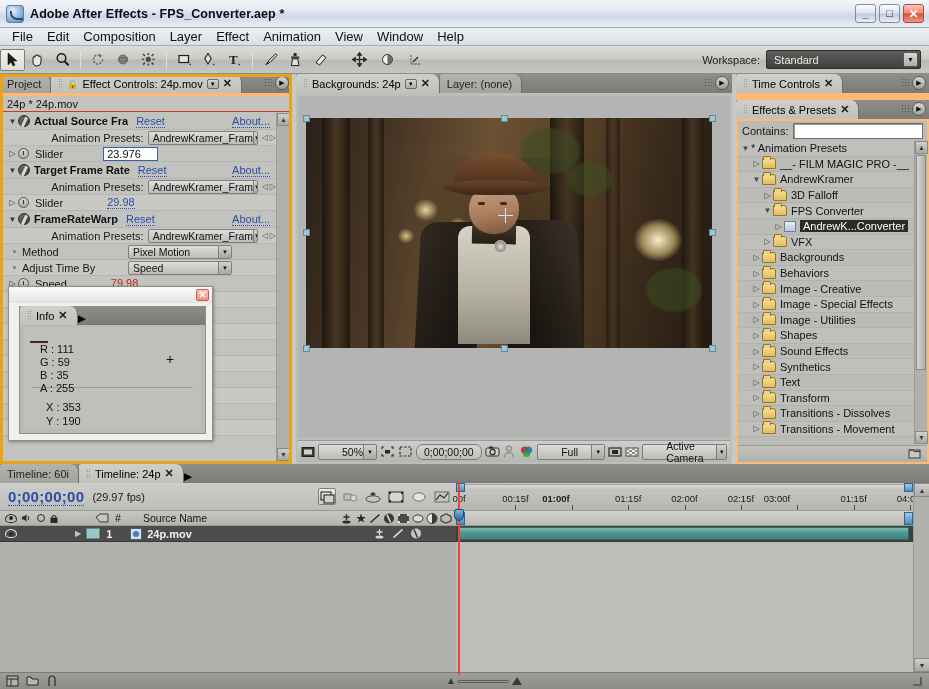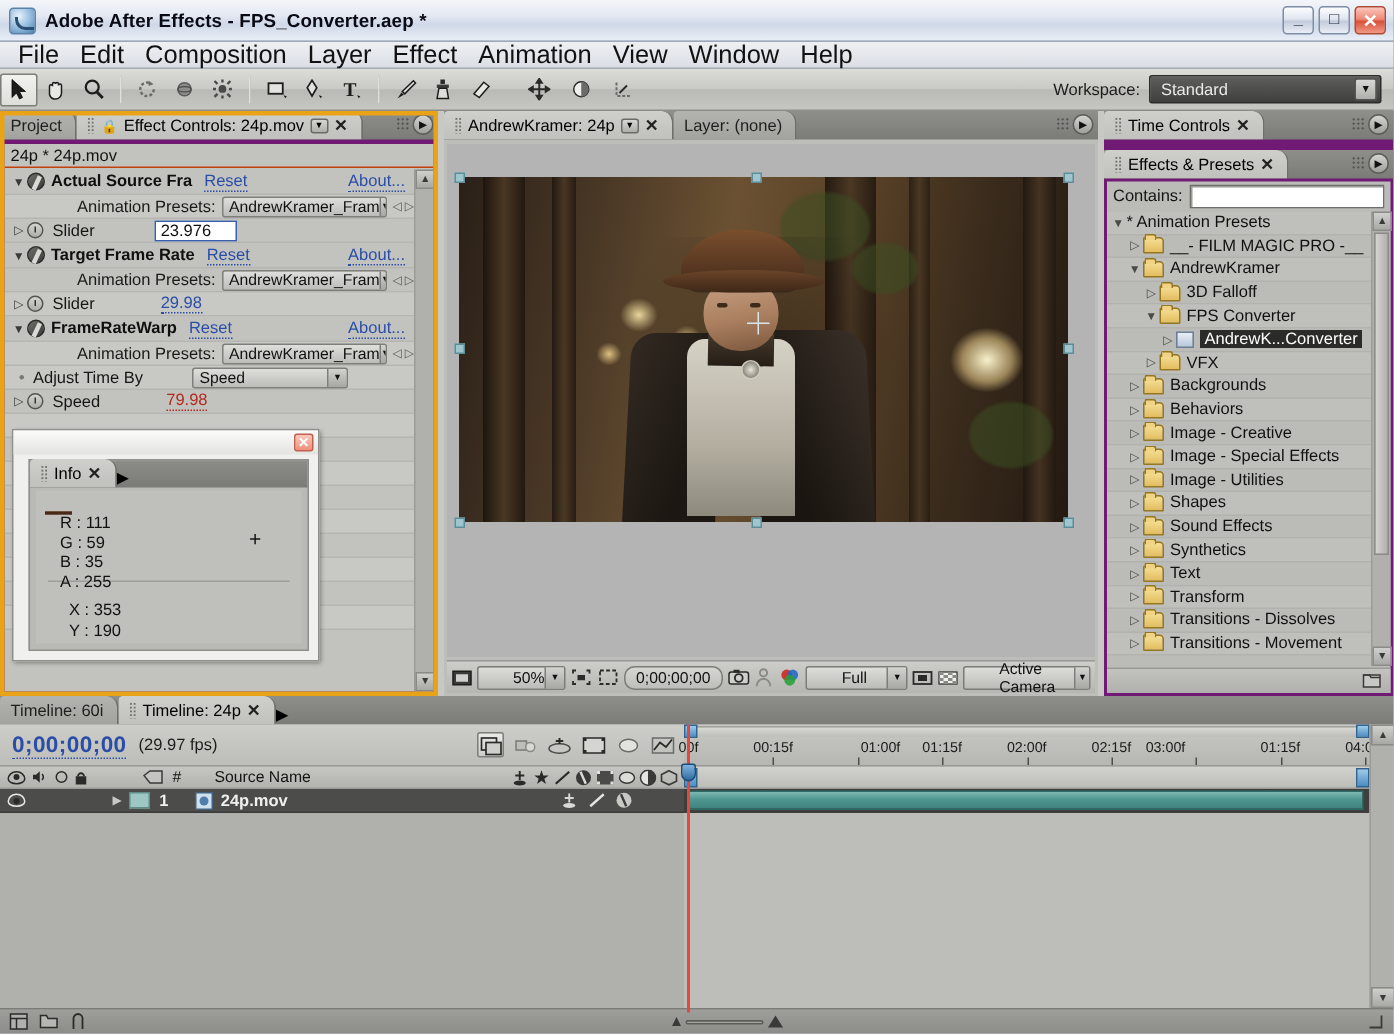--- a/index.html
+++ b/index.html
@@ -52,21 +52,21 @@
     font-size:11px; color:#1b2433; font-weight:bold; line-height:1; }
   .win-btn.close .g { color:#fff; font-size:12px; }
 
   
   .menubar {
     position:absolute; left:0; top:28px; width:929px; height:18px;
     background: linear-gradient(180deg,#eef0f3 0%,#dadee4 100%);
     border-bottom:1px solid #a8aeb8;
     display:flex; align-items:center; padding-left:5px;
   }
-  .menubar .mi { font-size:17px; color:#111; padding:1px 7px; cursor:default; white-space:nowrap; }
+  .menubar .mi { font-size:13px; color:#111; padding:1px 7px; cursor:default; white-space:nowrap; }
 
   
   .toolbar {
     position:absolute; left:0; top:46px; width:929px; height:28px;
     background: linear-gradient(180deg,#dcdcd8 0%,#c9c9c5 48%,#b9b9b5 52%,#c6c6c2 100%);
     border-bottom:1px solid #8d8d89;
     display:flex; align-items:center;
   }
   .tool {
     width:25px; height:22px; margin:0 0px; display:flex; align-items:center; justify-content:center;
@@ -89,21 +89,21 @@
     display:flex; align-items:center; justify-content:space-between;
     color:#eaeae6; font-size:11px; padding:0 2px 0 7px; cursor:pointer;
   }
   .ws-select .arrow {
     width:15px; height:15px; background:linear-gradient(180deg,#d8d8d4,#aeaeaa);
     border:1px solid #555; border-radius:2px; display:flex; align-items:center;
     justify-content:center; color:#111; font-size:7px;
   }
 
   
-  .panel { position:absolute; background:#701a75; }
+  .panel { position:absolute; background:#fdba74; }
   .tabstrip {
     height:19px;
     background: linear-gradient(180deg,#8e8e8a 0%,#7b7b77 100%);
     display:flex; align-items:flex-end; position:relative;
   }
   .ptab {
     height:19px; display:flex; align-items:center; gap:4px;
     padding:0 9px 0 7px; font-size:11px; color:#1f1f1d; white-space:nowrap;
     background: linear-gradient(180deg,#b3b3af 0%,#a2a29e 100%);
     border-right:1px solid #6e6e6a;
@@ -615,20 +615,28 @@
             <span class="presets-lbl">Animation Presets:</span>
             <div class="combo" style="width:110px;">
               <span>AndrewKramer_Fram</span>
               <span class="cb-arrow">▼</span>
             </div>
             <span class="nav-arrows">
               <span>◁</span>
               <span>▷</span>
             </span>
           </div>
+          <div class="row ">
+            <span class="dot-small"></span>
+            <span class="prop-name">Method</span>
+            <div class="combo" style="width:104px;margin-left:auto;margin-right:44px;">
+              <span>Pixel Motion</span>
+              <span class="cb-arrow">▼</span>
+            </div>
+          </div>
           <div class="row  alt">
             <span class="dot-small"></span>
             <span class="prop-name">Adjust Time By</span>
             <div class="combo" style="width:104px;margin-left:auto;margin-right:44px;">
               <span>Speed</span>
               <span class="cb-arrow">▼</span>
             </div>
           </div>
           <div class="row ">
             <span class="tri">▷</span>
@@ -685,21 +693,21 @@
         </div>
         <div class="info-hr"></div>
       </div>
     </div>
   </div>
 
   <div class="panel" id="comp-panel">
     <div class="tabstrip" id="comp-tabs">
         <div class="ptab active">
           <span class="grip"></span>
-          <span>AndrewKramer: 24p</span>
+          <span>Backgrounds: 24p</span>
           <span style="font-size: 6px; border: 1px solid rgb(106, 106, 102); background: linear-gradient(rgb(214, 214, 210), rgb(174, 174, 170)); padding: 1px 2px; border-radius: 2px;">▼</span>
           <span class="x">✕</span>
         </div>
         <div class="ptab">
           <span>Layer: (none)</span>
         </div>
         <div class="dots"></div>
         <div class="menu-btn">▶</div>
       </div>
     <div class="comp-stage">
@@ -1105,21 +1113,21 @@
     <div class="tl-ruler">
       <div class="wa-bar"></div>
       <div class="wa-end" style="left:0;"></div>
       <div class="wa-end" style="right:0;"></div>
       <div class="ruler-ticks" id="ruler-ticks">
           <div class="rtick" style="left: 3px;"></div>
           <div class="rlabel" style="left: 3px;">00f</div>
           <div class="rtick" style="left: 59.375px;"></div>
           <div class="rlabel" style="left: 59.375px;">00:15f</div>
           <div class="rtick" style="left: 115.75px;"></div>
-          <div class="rlabel" style="left: 131px;">01:00f</div>
+          <div class="rlabel" style="left: 100px; font-weight: bold;">01:00f</div>
           <div class="rtick" style="left: 172.125px;"></div>
           <div class="rlabel" style="left: 172.125px;">01:15f</div>
           <div class="rtick" style="left: 228.5px;"></div>
           <div class="rlabel" style="left: 228.5px;">02:00f</div>
           <div class="rtick" style="left: 284.875px;"></div>
           <div class="rlabel" style="left: 284.875px;">02:15f</div>
           <div class="rtick" style="left: 341.25px;"></div>
           <div class="rlabel" style="left: 321px;">03:00f</div>
           <div class="rtick" style="left: 397.625px;"></div>
           <div class="rlabel" style="left: 397.625px;">01:15f</div>

